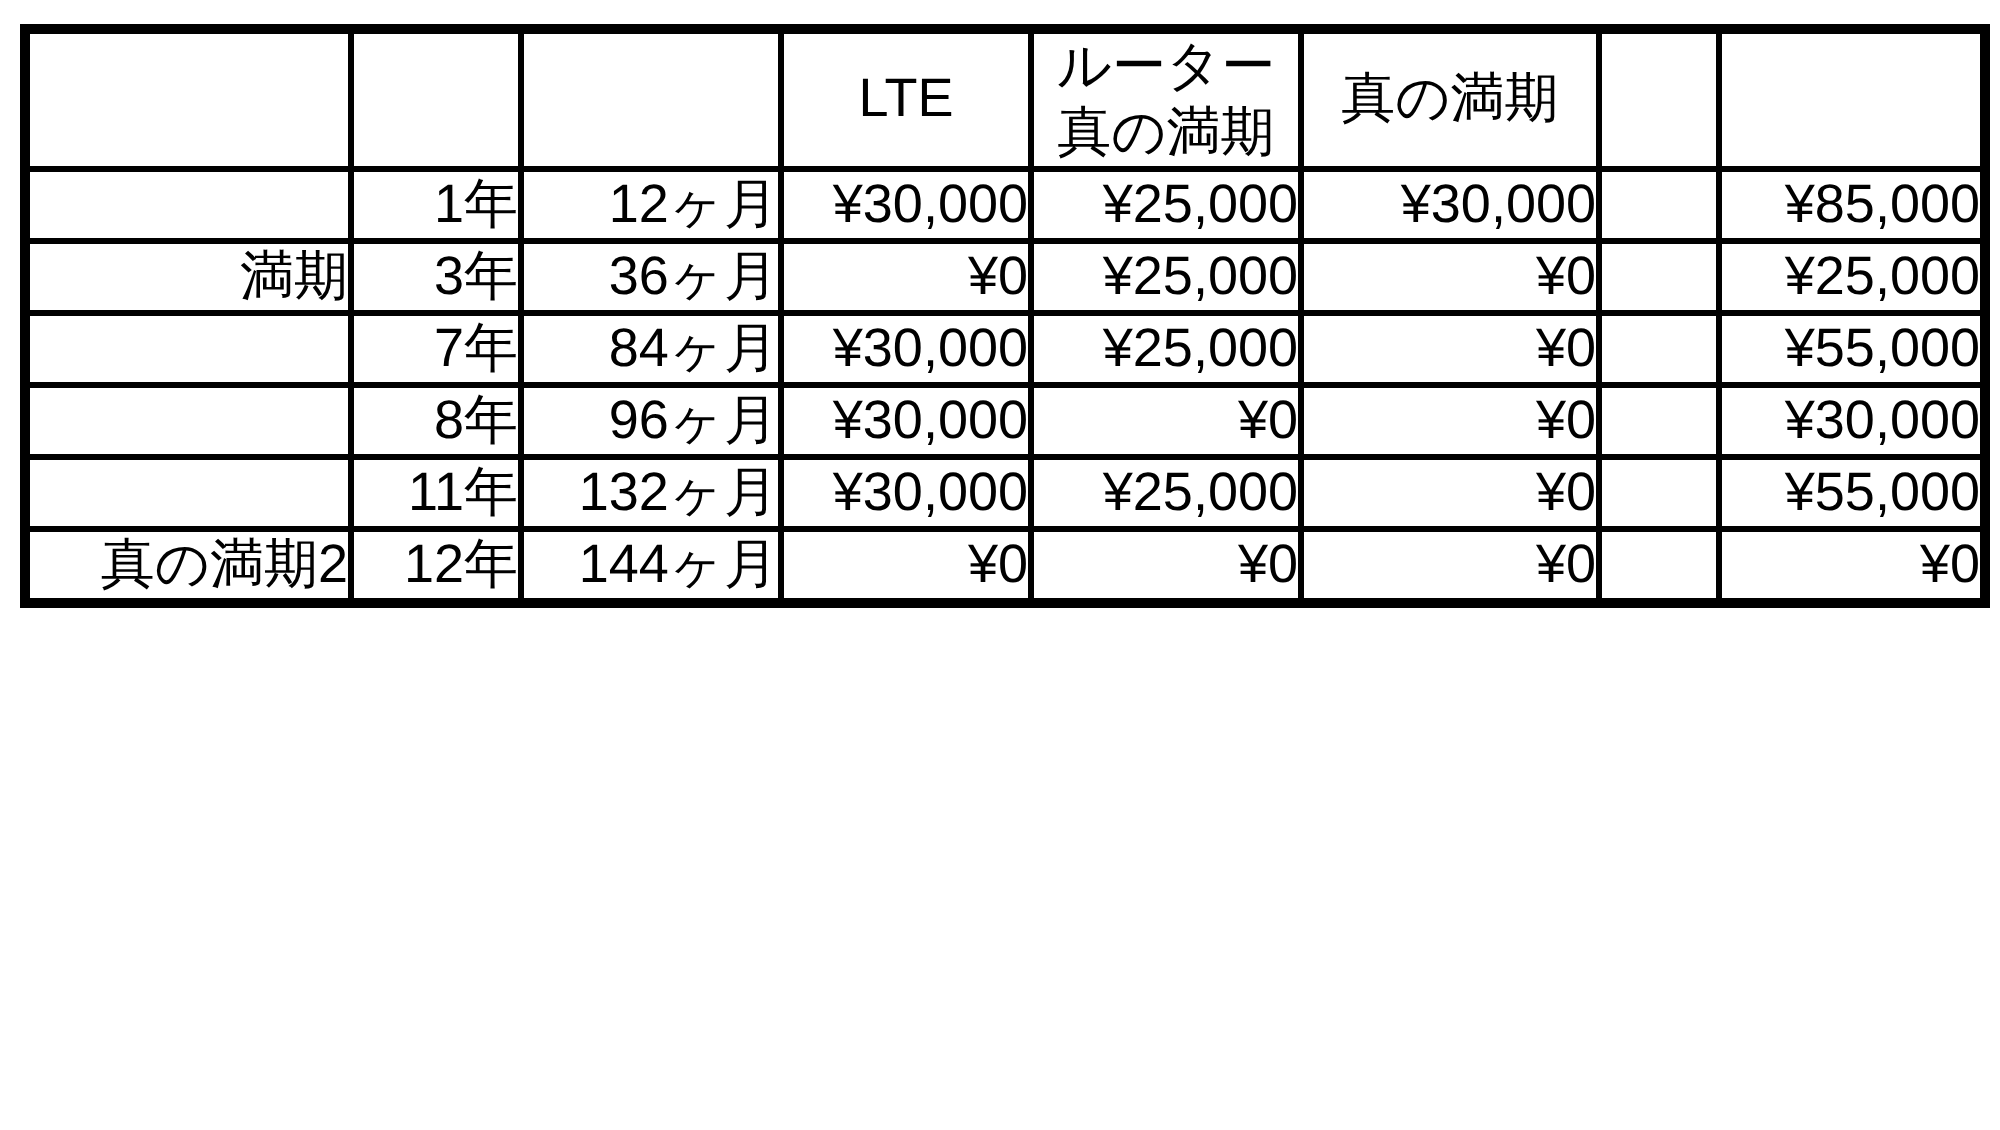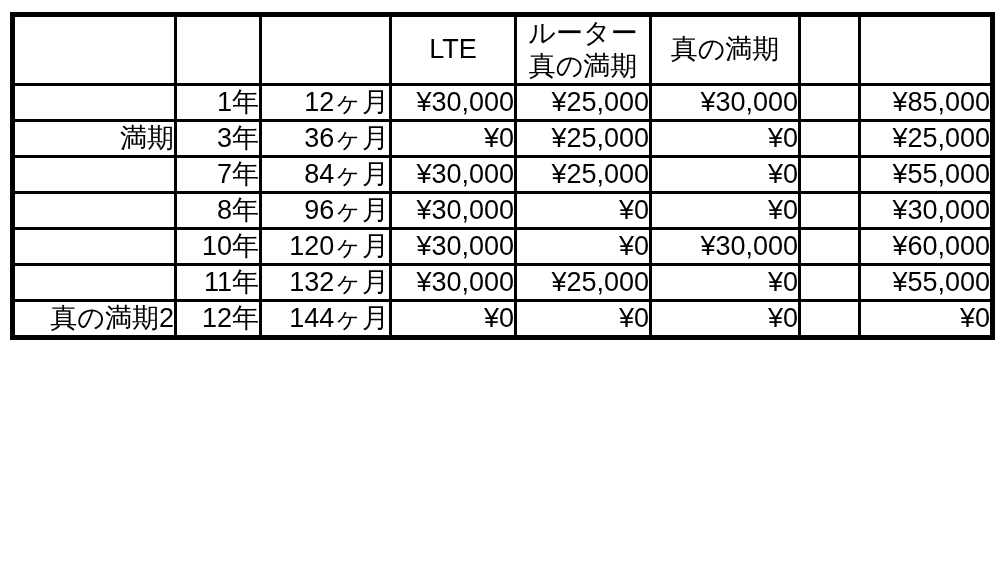--- a/index.html
+++ b/index.html
@@ -118,30 +118,20 @@
           <td class="right">8年</td>
           <td class="right">96ヶ月</td>
           <td class="right">¥30,000</td>
           <td class="right">¥0</td>
           <td class="right">¥0</td>
           <td class="right"></td>
           <td class="right">¥30,000</td>
         </tr>
         <tr>
           <td class="left"></td>
-          <td class="right">10年</td>
-          <td class="right">120ヶ月</td>
-          <td class="right">¥30,000</td>
-          <td class="right">¥0</td>
-          <td class="right">¥30,000</td>
-          <td class="right"></td>
-          <td class="right">¥60,000</td>
-        </tr>
-        <tr>
-          <td class="left"></td>
           <td class="right">11年</td>
           <td class="right">132ヶ月</td>
           <td class="right">¥30,000</td>
           <td class="right">¥25,000</td>
           <td class="right">¥0</td>
           <td class="right"></td>
           <td class="right">¥55,000</td>
         </tr>
         <tr>
           <td class="left">真の満期2</td>

